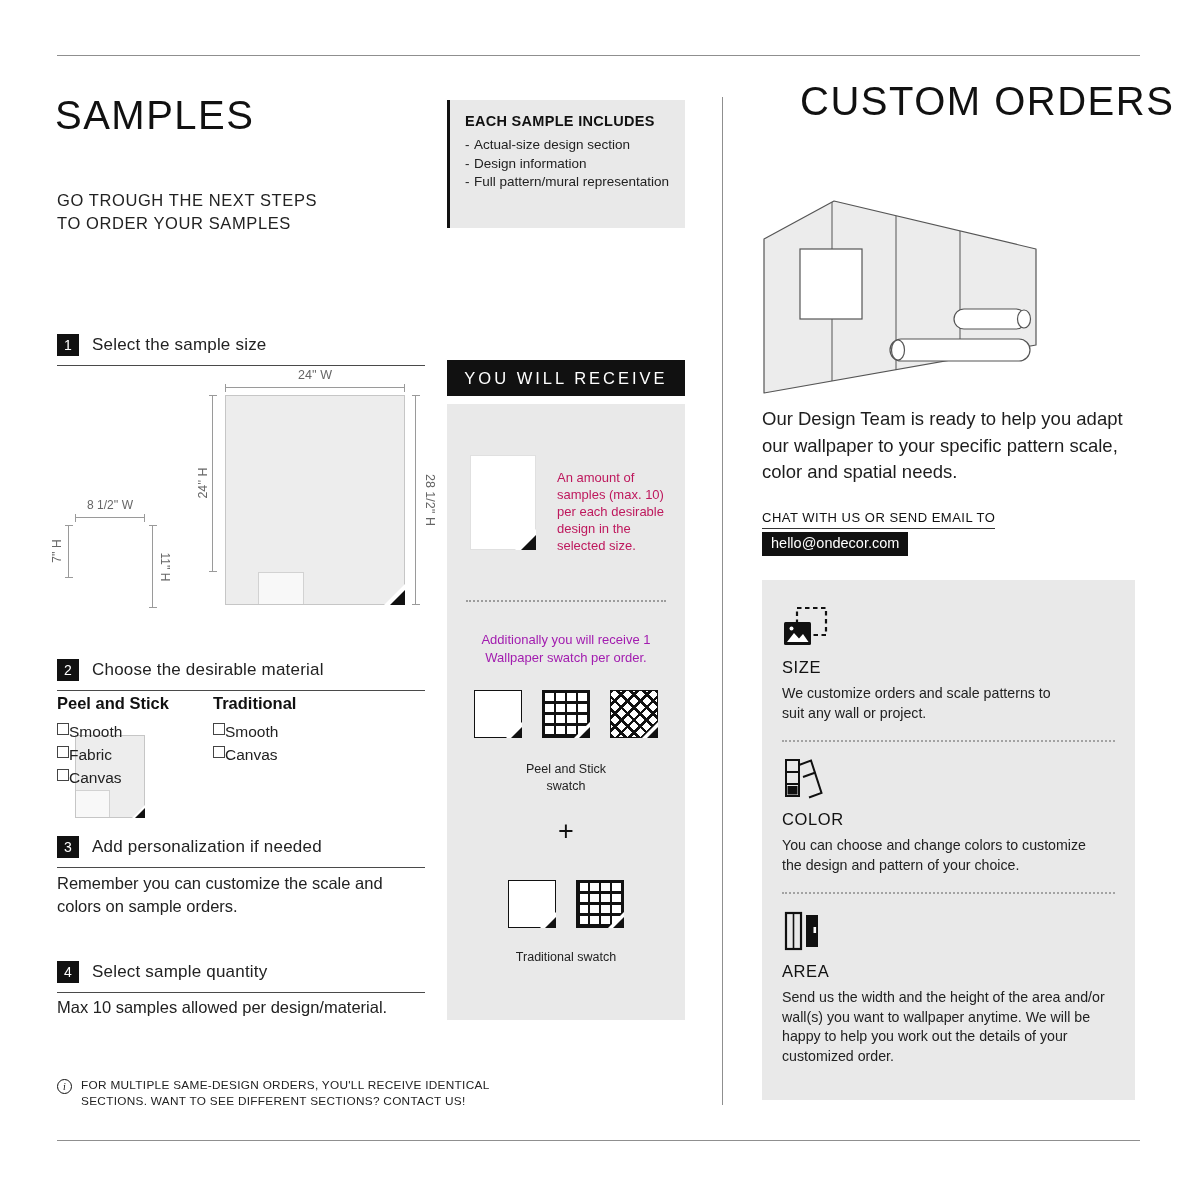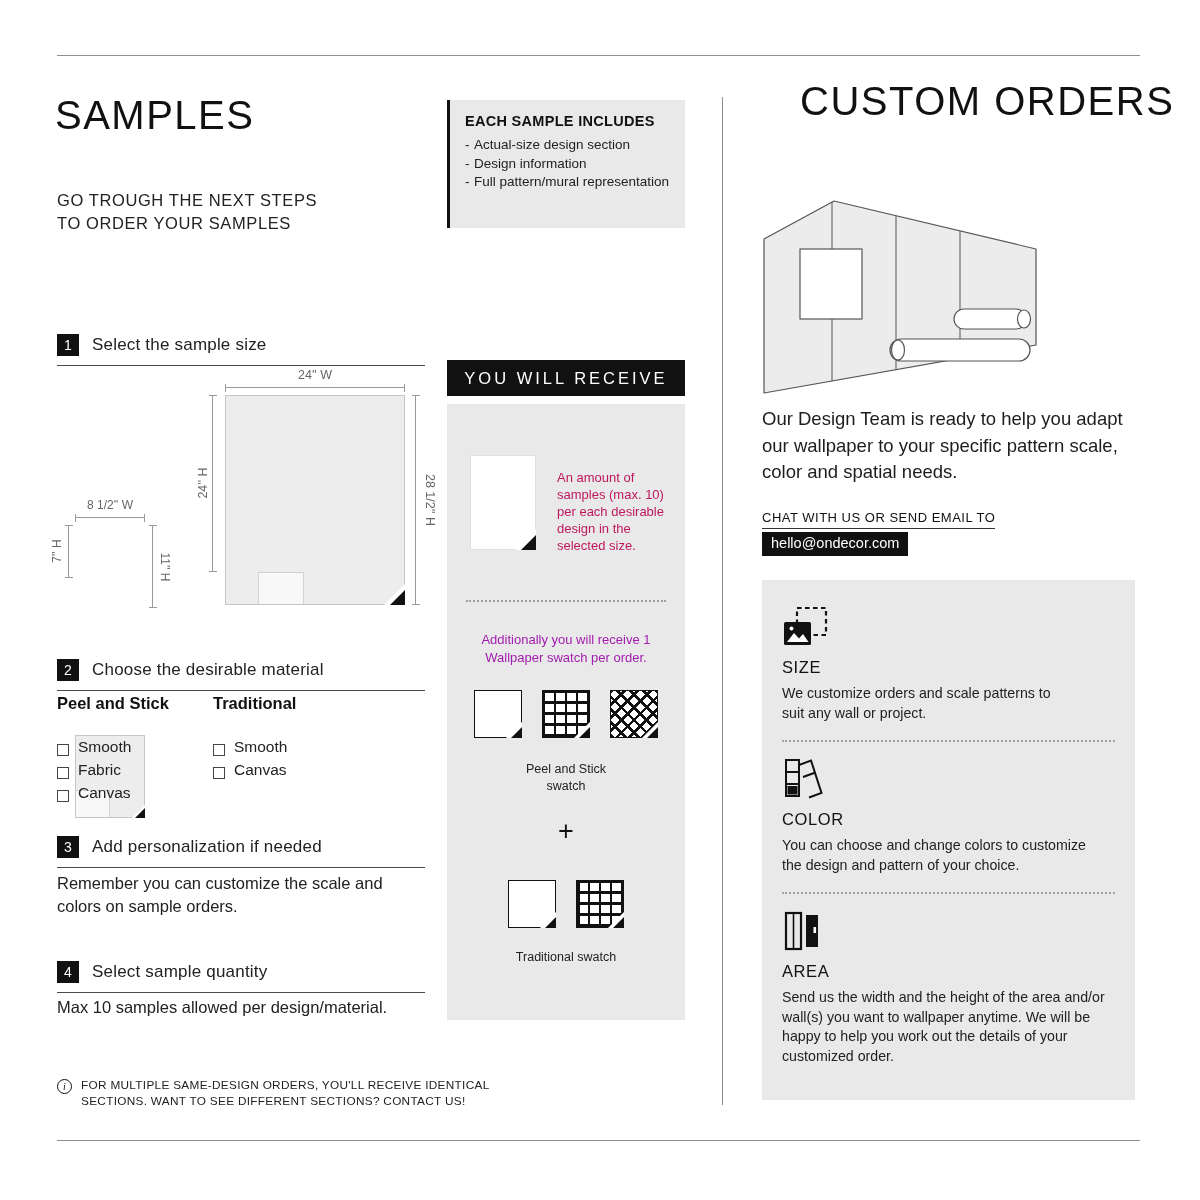--- a/index.html
+++ b/index.html
@@ -56,22 +56,22 @@
   .fold::after  { content:""; position:absolute; right:-1px; bottom:-1px; border-style:solid;
                   border-width:0 0 15px 15px; border-color:transparent transparent #111 transparent; }
   .fold-sm::before { border-width:0 0 16px 16px; }
   .fold-sm::after  { border-width:0 0 11px 11px; }
   .fold-xs::before { border-width:0 0 13px 13px; }
   .fold-xs::after  { border-width:0 0 10px 10px; }
 
   
   .materials { left:57px; top:694px; width:368px; display:flex; }
   .mat-col { width:156px; }
-  .mat-title { font-size:16.5px; font-weight:bold; color:#111; margin-bottom:20px; }
-  .mat-opt { display:flex; align-items:flex-end; gap:9px; height:23px; }
+  .mat-title { font-size:16.5px; font-weight:bold; color:#111; margin-bottom:10px; }
+  .mat-opt { display:flex; align-items:flex-start; height:23px; }
   .checkbox { width:12px; height:12px; border:1.2px solid #444; background:#fff; flex:none; }
   .mat-label { font-size:15.5px; color:#222; }
 
   .note-text { left:57px; font-size:16.5px; line-height:22.5px; color:#222; }
   .note-3 { top:872px; width:332px; }
   .note-4 { top:996px; width:380px; }
 
   
   .footnote { left:57px; top:1078px; width:490px; display:flex; gap:9px; align-items:flex-start; }
   .info-circle { width:15px; height:15px; border:1.2px solid #111; border-radius:50%; flex:none;

